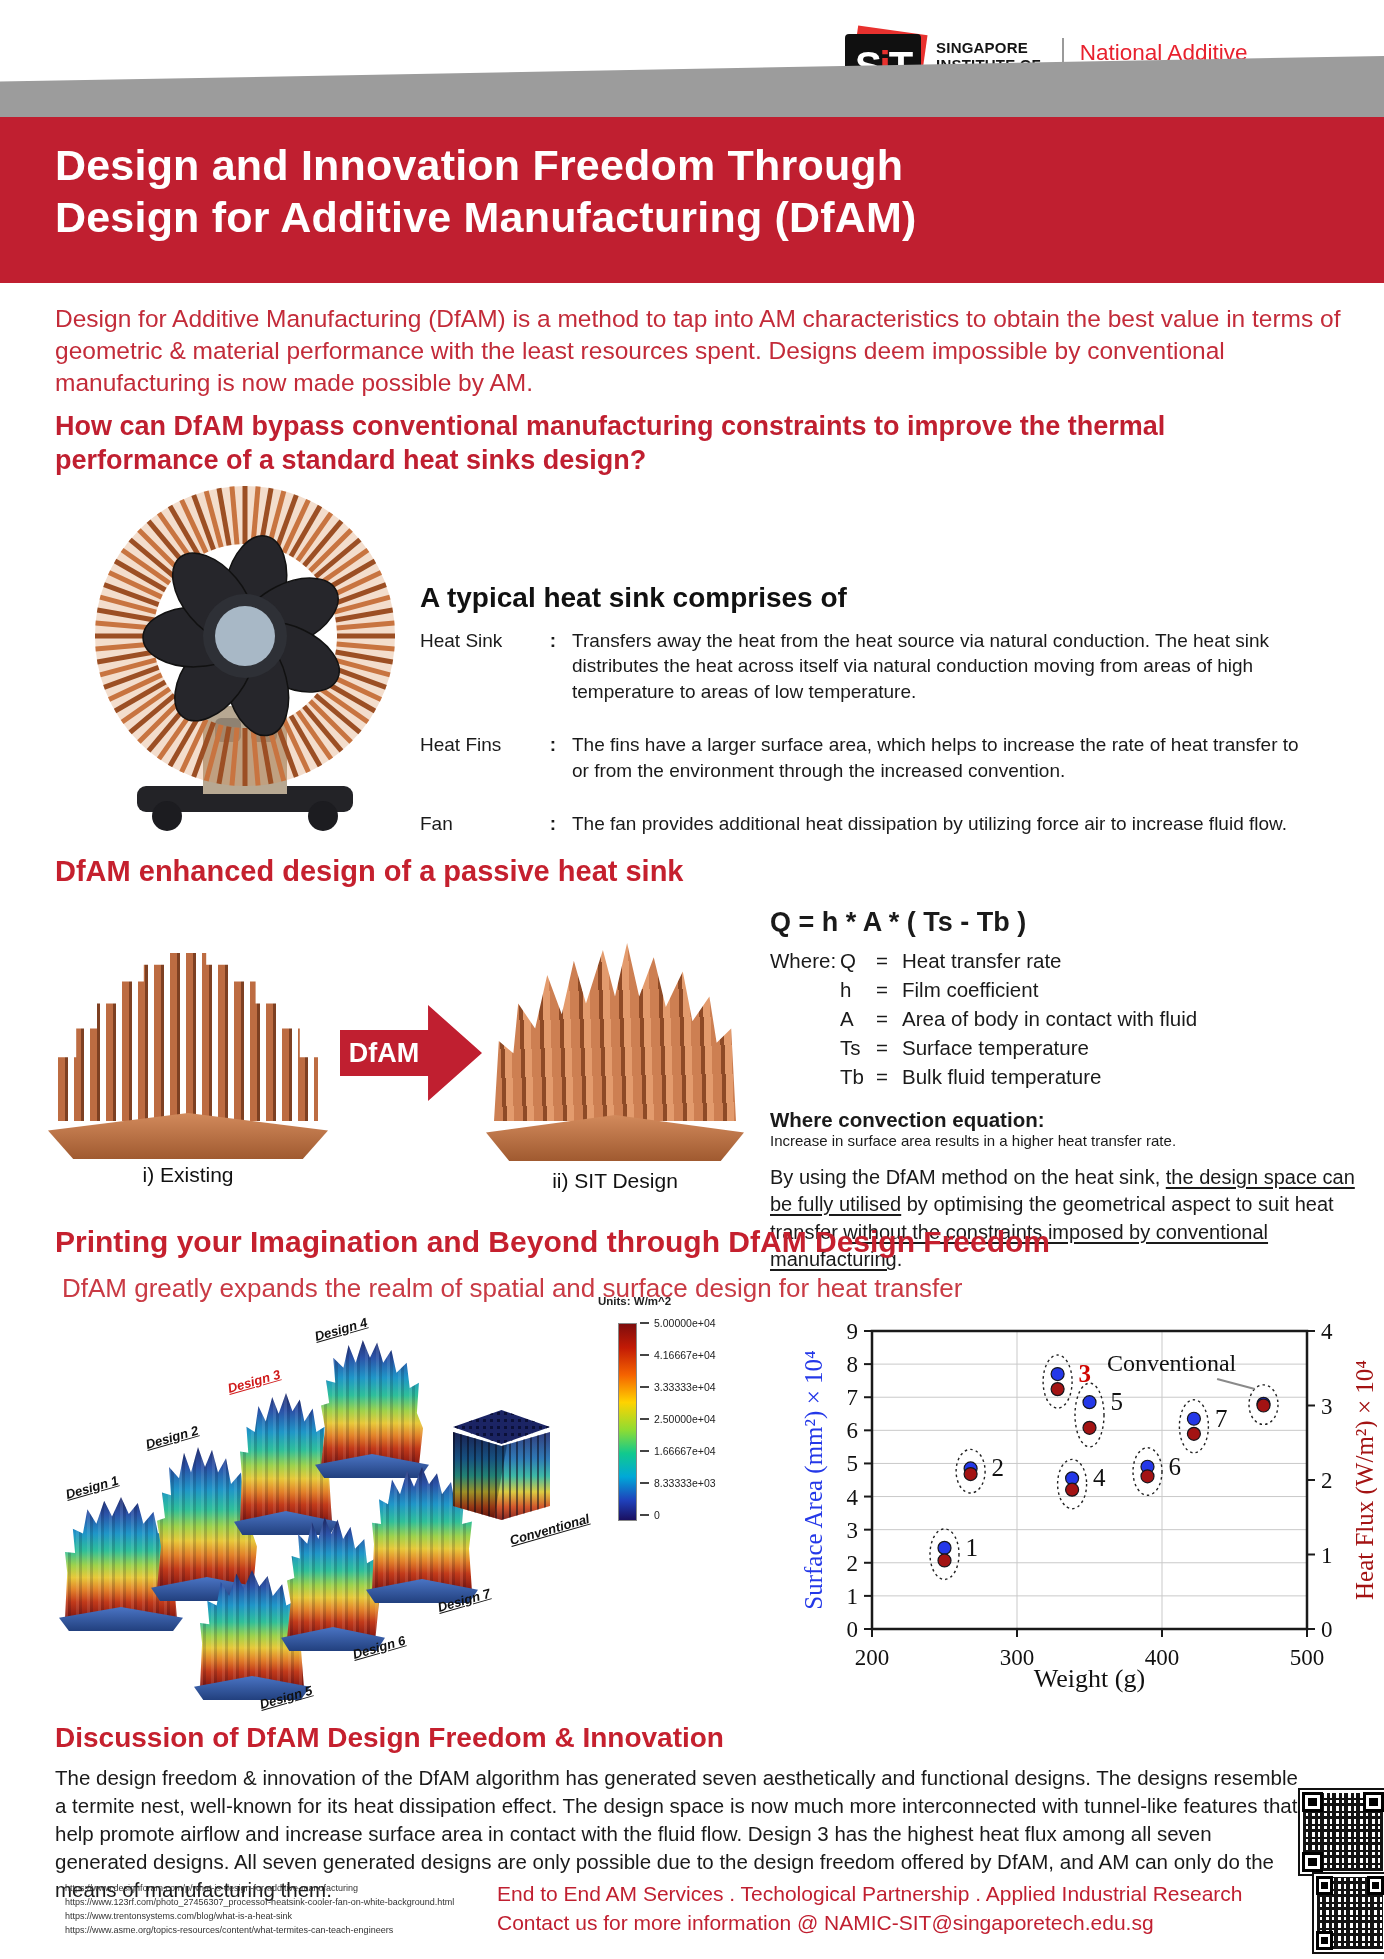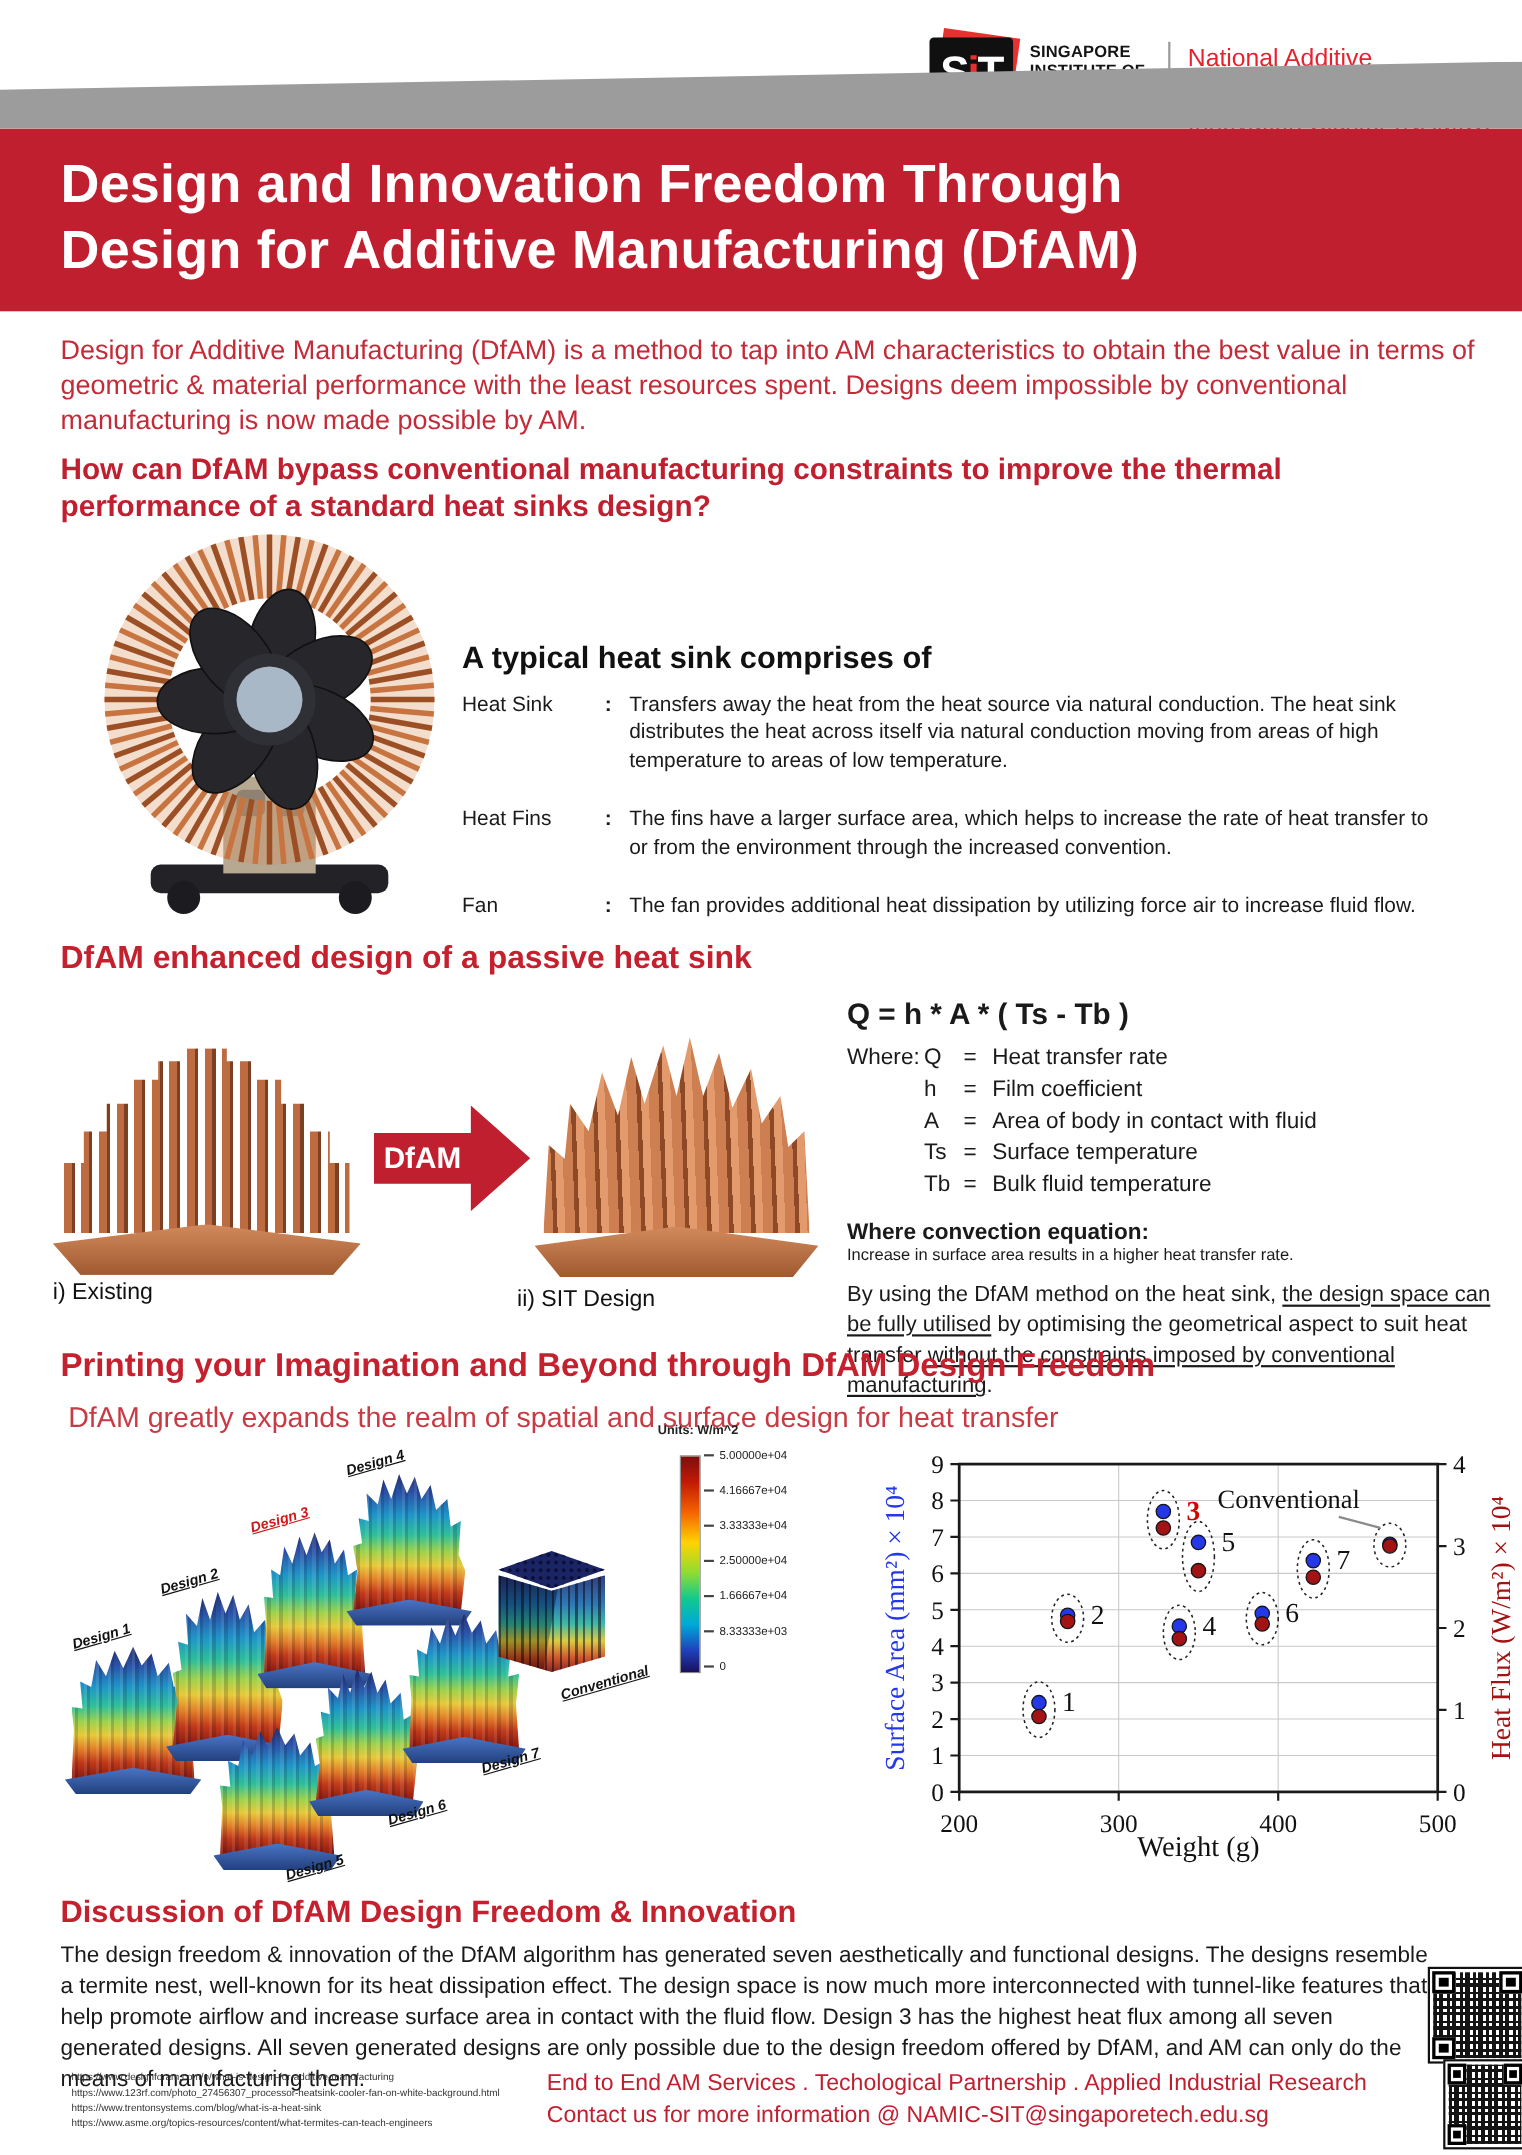--- a/index.html
+++ b/index.html
@@ -14,21 +14,21 @@
   .sit-black-box span{color:#fff;font-weight:bold;font-size:40px;letter-spacing:-2px}
   .sit-black-box span i{color:#e8312e;font-style:normal}
   .sit-name{margin-left:10px;margin-top:12px;font-weight:bold;font-size:15px;line-height:1.12;color:#141414;letter-spacing:.2px}
   .logo-divider{width:2px;height:58px;background:#9a9a9a;margin:10px 16px 0 18px}
   .namic-name{margin-top:10px;color:#e8212e;font-size:22.5px;line-height:1.3}
 
   
   .gray-band{position:absolute;top:56px;left:0;width:1384px;height:61px;background:#9c9c9c;
     clip-path:polygon(0 42%,100% 0,100% 100%,0 100%)}
   .banner{position:absolute;top:117px;left:0;width:1384px;height:166px;background:#c01f30}
-  .banner h1{margin:0;padding:22px 0 0 55px;color:#fff;font-size:49px;line-height:1.22;font-weight:bold;letter-spacing:.2px}
+  .banner h1{margin:0;padding:22px 0 0 55px;color:#fff;font-size:43px;line-height:1.22;font-weight:bold;letter-spacing:.2px}
 
   
   .intro{position:absolute;top:303px;left:55px;width:1292px;color:#c32b39}
   .intro p{margin:0;font-size:24.5px;line-height:1.3}
   .intro .question{margin-top:10px;font-size:27px;font-weight:bold;line-height:1.28;width:1255px;color:#c01f30}
 
   
   .typical{position:absolute;top:460px;left:0;width:1384px;height:395px}
   .hs-photo{position:absolute;left:75px;top:8px;width:340px;height:375px}
   .typical-content{position:absolute;left:420px;top:122px;width:900px}
@@ -40,21 +40,21 @@
   
   .dfam{position:absolute;top:855px;left:0;width:1096px;height:375px}
   .dfam h2{position:absolute;left:55px;top:0;margin:0;font-size:29px;font-weight:bold;color:#c5202e}
   .pin-sink{position:absolute;left:48px;top:72px;width:280px;height:232px}
   .pins{position:absolute;left:10px;bottom:38px;width:260px;height:168px;
     background:repeating-linear-gradient(90deg,#bd6c42 0 7px,#7e4022 7px 10px,rgba(0,0,0,0) 10px 16px);
     clip-path:polygon(0 100%,0 62%,7% 62%,7% 45%,15% 45%,15% 30%,24% 30%,24% 17%,33% 17%,33% 7%,43% 7%,43% 0,57% 0,57% 7%,67% 7%,67% 17%,76% 17%,76% 30%,85% 30%,85% 45%,93% 45%,93% 62%,100% 62%,100% 100%)}
   .sink-base{position:absolute;left:0;bottom:0;width:100%;height:46px;
     background:linear-gradient(#d28a5c,#a05a30);
     clip-path:polygon(50% 0,100% 38%,91% 100%,9% 100%,0 38%)}
-  .img-label{position:absolute;font-size:21px;color:#111;}
+  .img-label{position:absolute;font-size:21px;color:#111;text-align:center}
   .dfam-arrow{position:absolute;left:340px;top:150px;width:142px;height:96px;background:#c01f30;
     clip-path:polygon(0 26%,62% 26%,62% 0,100% 50%,62% 100%,62% 74%,0 74%)}
   .dfam-arrow span{position:absolute;left:0;top:0;width:88px;height:96px;display:flex;align-items:center;justify-content:center;
     color:#fff;font-weight:bold;font-size:27px}
   .sit-sink{position:absolute;left:486px;top:66px;width:258px;height:240px}
   .waves{position:absolute;left:8px;bottom:40px;width:242px;height:178px;
     background:repeating-linear-gradient(88deg,#cd7f52 0 9px,#8e4a26 9px 13px,#e39b6d 13px 20px);
     clip-path:polygon(0 100%,2% 55%,8% 62%,10% 34%,17% 48%,22% 18%,28% 40%,33% 10%,38% 34%,45% 4%,50% 30%,55% 0%,60% 30%,66% 8%,71% 36%,78% 16%,82% 44%,89% 30%,92% 56%,98% 48%,100% 100%)}
   .equation{position:absolute;left:770px;top:52px;width:588px}
   .eq-title{font-size:27px;font-weight:bold;margin:0 0 8px 0}

